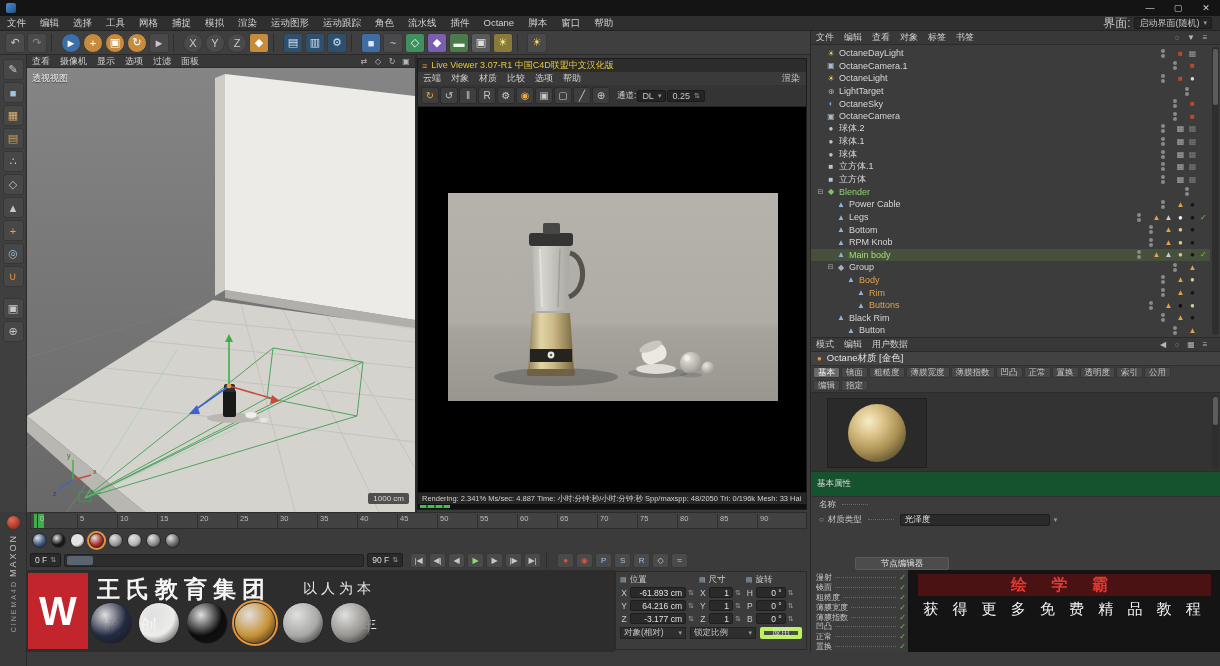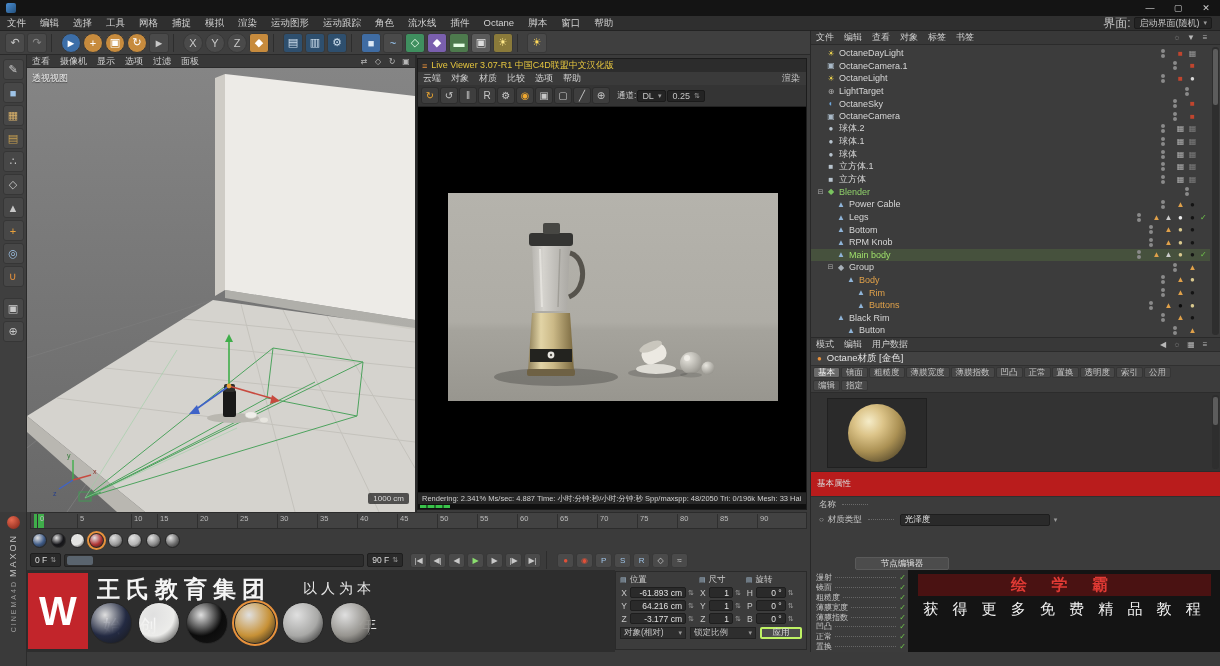--- a/index.html
+++ b/index.html
@@ -76,21 +76,21 @@
 
 #me{left:810px;top:337px;width:410px;height:218px;background:#3c3c3c;border-left:1px solid #282828;border-top:1px solid #2a2a2a;display:flex;flex-direction:column;position:absolute;}
 #me-title{height:14px;background:#424242;display:flex;align-items:center;gap:5px;padding:0 6px;font-size:9.5px;color:#e4e4e4;border-bottom:1px solid #303030;}
 #me-title .mdot{color:#e8923c;font-size:8px;}
 .tabsrow{display:flex;align-items:center;padding:1px 2px;gap:1px;flex-wrap:nowrap;}
 .mtab{background:#474747;border:1px solid #353535;border-radius:2px;padding:0 4px;height:11px;display:inline-flex;align-items:center;font-size:8.5px;color:#c2c2c2;white-space:nowrap;}
 .mtab.on{background:#6a6a6a;color:#f0f0f0;}
 #me-preview{height:80px;background:#333333;position:relative;border-top:1px solid #2c2c2c;border-bottom:1px solid #2c2c2c;}
 #me-swatch{position:absolute;left:16px;top:5px;width:100px;height:70px;background:#2a2a2a;border:1px solid #202020;display:flex;align-items:center;justify-content:center;}
 #me-sphere{width:58px;height:58px;border-radius:50%;background:radial-gradient(circle at 36% 30%,#f5ecc8 0%,#dcc489 26%,#ab9154 55%,#5f5130 82%,#352c18 100%);}
-#me-sec{height:12px;background:#b91c1c;display:flex;align-items:center;padding:12px 6px;font-size:8.5px;color:#d8d8d8;border-bottom:1px solid #303030;}
+#me-sec{height:12px;background:#14532d;display:flex;align-items:center;padding:12px 6px;font-size:8.5px;color:#d8d8d8;border-bottom:1px solid #303030;}
 .frow{display:flex;align-items:center;height:15px;padding:0 8px;font-size:8.5px;gap:4px;}
 .flab{color:#c8c8c8;white-space:nowrap;}
 .fleader{flex:0 0 auto;width:26px;border-bottom:1px dotted #6a6a6a;height:1px;margin:0 2px;}
 .finput{background:#2a2a2a;border:1px solid #1e1e1e;border-radius:2px;height:12px;display:flex;align-items:center;padding:0 4px;color:#e0e0e0;flex:1;}
 .finput.short{flex:0 0 150px;}
 .fdot{color:#b0b0b0;font-size:8px;}
 
 #right-bottom{left:810px;top:555px;width:410px;height:97px;background:#3c3c3c;border-left:1px solid #282828;position:absolute;}
 #node-editor-btn{position:absolute;left:44px;top:2px;width:94px;height:13px;background:#4c4c4c;border:1px solid #5a5a5a;border-radius:2px;display:flex;align-items:center;justify-content:center;font-size:8.5px;color:#e0e0e0;}
 #channels{position:absolute;left:5px;top:18px;width:90px;}
@@ -128,21 +128,21 @@
 .ccol{display:flex;flex-direction:column;gap:2px;}
 .chead{display:flex;align-items:center;gap:3px;color:#d0d0d0;height:11px;white-space:nowrap;}
 .chead .hic{font-size:7px;color:#9ab0c4;}
 .crow{display:flex;align-items:center;gap:2px;}
 .caxis{width:8px;color:#c8c8c8;text-align:center;}
 .cval{background:#2a2a2a;border:1px solid #1e1e1e;border-radius:2px;height:11px;display:flex;align-items:center;padding:0 3px;color:#e0e0e0;justify-content:flex-end;white-space:nowrap;}
 .w56{width:56px;}.w24{width:24px;}.w30{width:30px;}
 .cstp{color:#999;font-size:7px;}
 .cfoot{display:flex;gap:4px;margin-top:3px;align-items:center;}
 .cfsel{flex:1;background:#2e2e2e;border:1px solid #222;height:12px;display:flex;align-items:center;justify-content:space-between;padding:0 3px;color:#c4c4c4;white-space:nowrap;overflow:hidden;}
-.cbtn{width:42px;height:12px;background:#4c4c4c;border:2px solid #bef264;border-radius:2px;display:flex;align-items:center;justify-content:center;color:#e0e0e0;}
+.cbtn{width:42px;height:12px;background:#4c4c4c;border:4px solid #bef264;border-radius:2px;display:flex;align-items:center;justify-content:center;color:#e0e0e0;}
 
 #statusbar{left:27px;top:652px;width:1193px;height:14px;background:#383838;border-top:1px solid #262626;display:flex;align-items:center;padding-left:4px;font-size:9px;color:#c8c8c8;position:absolute;margin-top:20px;}
 </style>
 </head>
 <body>
 
 <div id="app">
 
   <div id="titlebar" class="abs">
     <span id="app-icon"></span>
@@ -868,21 +868,21 @@
     <div id="ad-right">
       <div id="ar-button">绘 学 霸</div>
       <div id="ar-line1">获 得 更 多 免 费 精 品 教 程</div>
     </div>
   </div>
 
   <div id="ruler">
     <div id="ruler-marker"></div>
   <span class="tick" style="left:6px">0</span>
       <span class="tick" style="left:46px">5</span>
-      <span class="tick" style="left:100px">10</span>
+      <span class="tick" style="left:86px">10</span>
       <span class="tick" style="left:126px">15</span>
       <span class="tick" style="left:166px">20</span>
       <span class="tick" style="left:206px">25</span>
       <span class="tick" style="left:246px">30</span>
       <span class="tick" style="left:286px">35</span>
       <span class="tick" style="left:326px">40</span>
       <span class="tick" style="left:366px">45</span>
       <span class="tick" style="left:406px">50</span>
       <span class="tick" style="left:446px">55</span>
       <span class="tick" style="left:486px">60</span>

